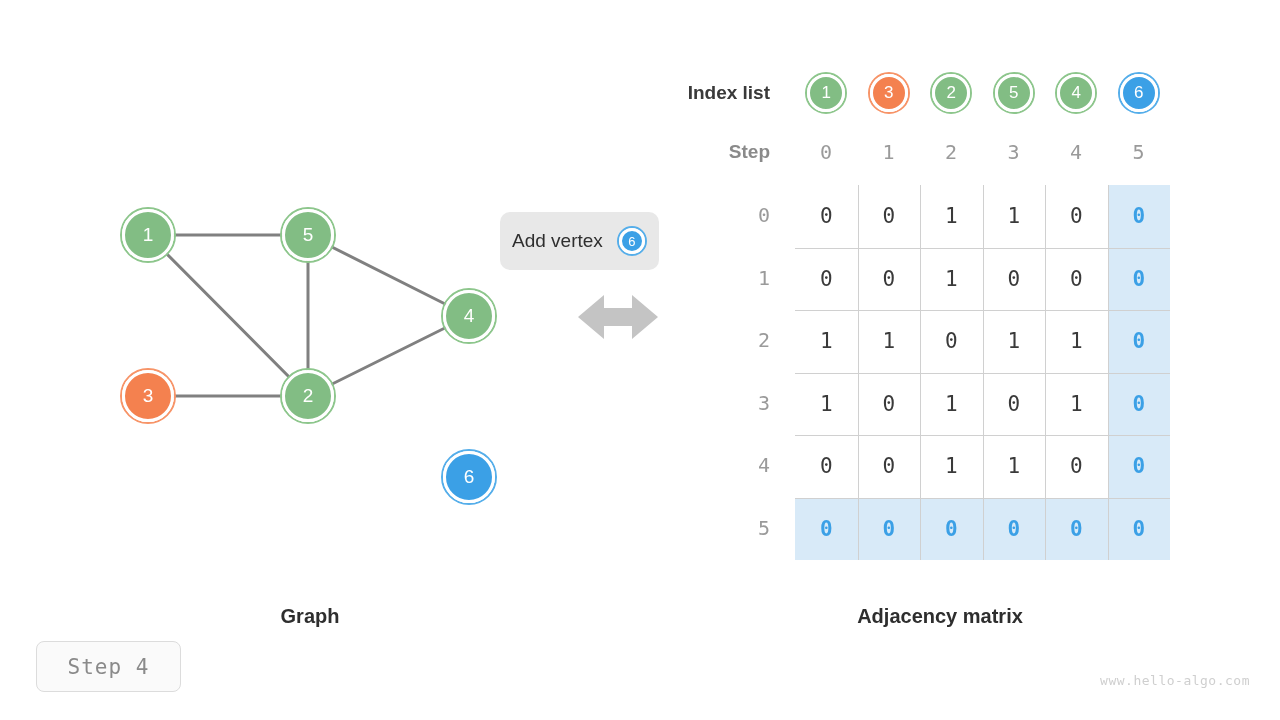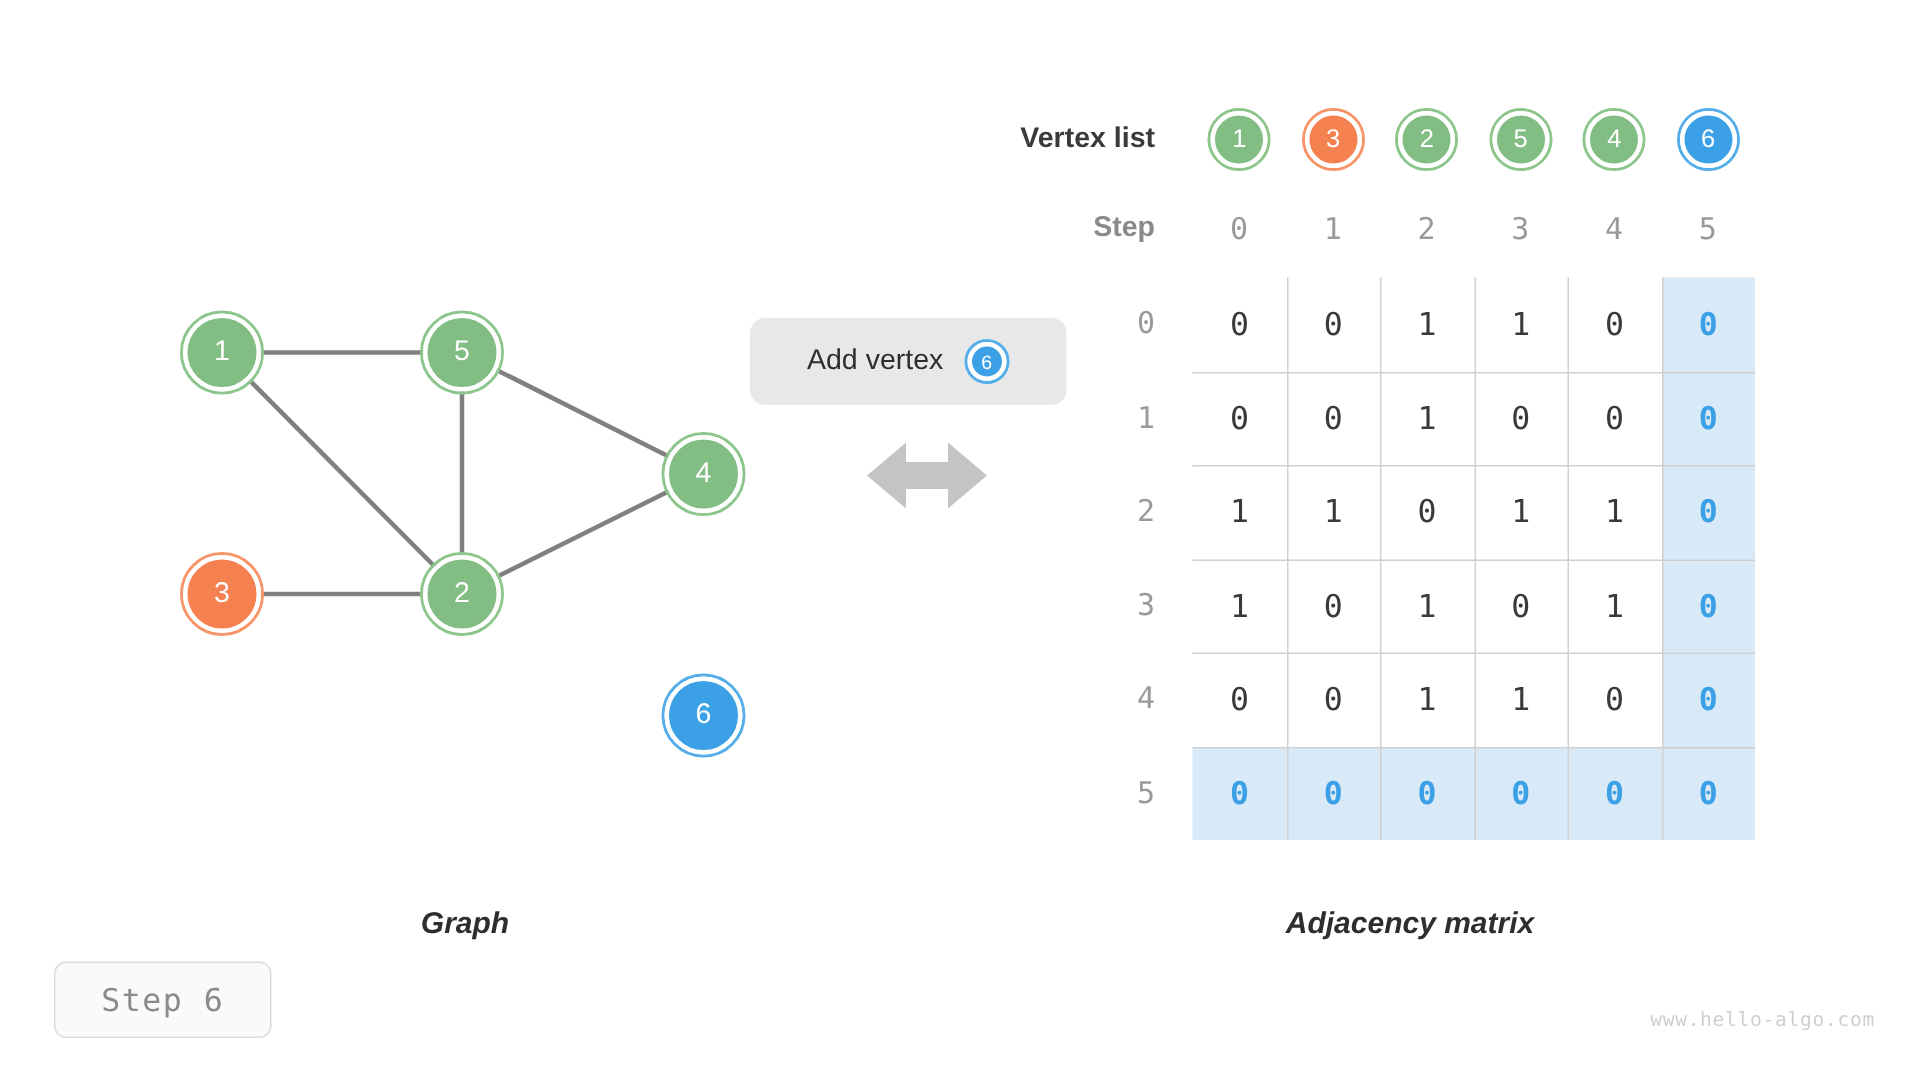--- a/index.html
+++ b/index.html
@@ -48,21 +48,21 @@
   .graph-node { position: absolute; width: 56px; height: 56px; font-size: 19px; }
 
   
   #add-vertex-chip {
     position: absolute;
     left: 500px; top: 212px;
     height: 58px;
     display: flex;
     align-items: center;
     gap: 14px;
-    padding: 0 38px;
+    padding: 0 12px;
     background: #e8e8e8;
     border-radius: 10px;
     box-sizing: border-box;
   }
   #add-vertex-chip .chip-label {
     font-size: 19px;
     color: #2e2e2e;
     white-space: nowrap;
   }
   .chip-node { position: relative; width: 30px; height: 30px; font-size: 13px; }
@@ -132,21 +132,20 @@
   }
 
   
   .caption {
     position: absolute;
     font-size: 20px;
     font-weight: bold;
     color: #2e2e2e;
     text-align: center;
     white-space: nowrap;
-    font-style: italic;
   }
   #caption-graph  { left: 180px; top: 605px; width: 260px; }
   #caption-matrix { left: 810px; top: 605px; width: 260px; }
 
   
   #step-badge {
     position: absolute;
     left: 36px; top: 641px;
     width: 145px; height: 51px;
     border: 1px solid #dcdcdc;
@@ -215,21 +214,21 @@
   </span>
 </div>
 
 <div id="sync-arrow">
   <svg width="80" height="48" viewBox="0 0 80 48">
     <path d="M0 24 L26 2 L26 15 L54 15 L54 2 L80 24 L54 46 L54 33 L26 33 L26 46 Z" fill="#c4c4c4"></path>
   </svg>
 </div>
 
 <div id="matrix-panel">
-  <div id="vertex-list-label" class="row-head-label">Vertex list</div>
+  <div id="vertex-list-label" class="row-head-label">Index list</div>
   <div id="index-label" class="row-head-label">Step</div>
 
   <div id="vertex-list-nodes">
       <div class="ring green vlist-node" style="left: 245.25px;">
         <span class="disk">1</span>
       </div>
       <div class="ring orange vlist-node" style="left: 307.75px;">
         <span class="disk">3</span>
       </div>
       <div class="ring green vlist-node" style="left: 370.25px;">
@@ -308,15 +307,15 @@
       <div class="gridline-v" style="left: 250px;"></div>
       <div class="gridline-h" style="top: 250px;"></div>
       <div class="gridline-v" style="left: 312.5px;"></div>
       <div class="gridline-h" style="top: 312.5px;"></div>
     </div>
 </div>
 
 <div id="caption-graph" class="caption">Graph</div>
 <div id="caption-matrix" class="caption">Adjacency matrix</div>
 
-<div id="step-badge">Step 6</div>
+<div id="step-badge">Step 4</div>
 
 <div id="watermark">www.hello-algo.com</div>
 
 </body></html>

